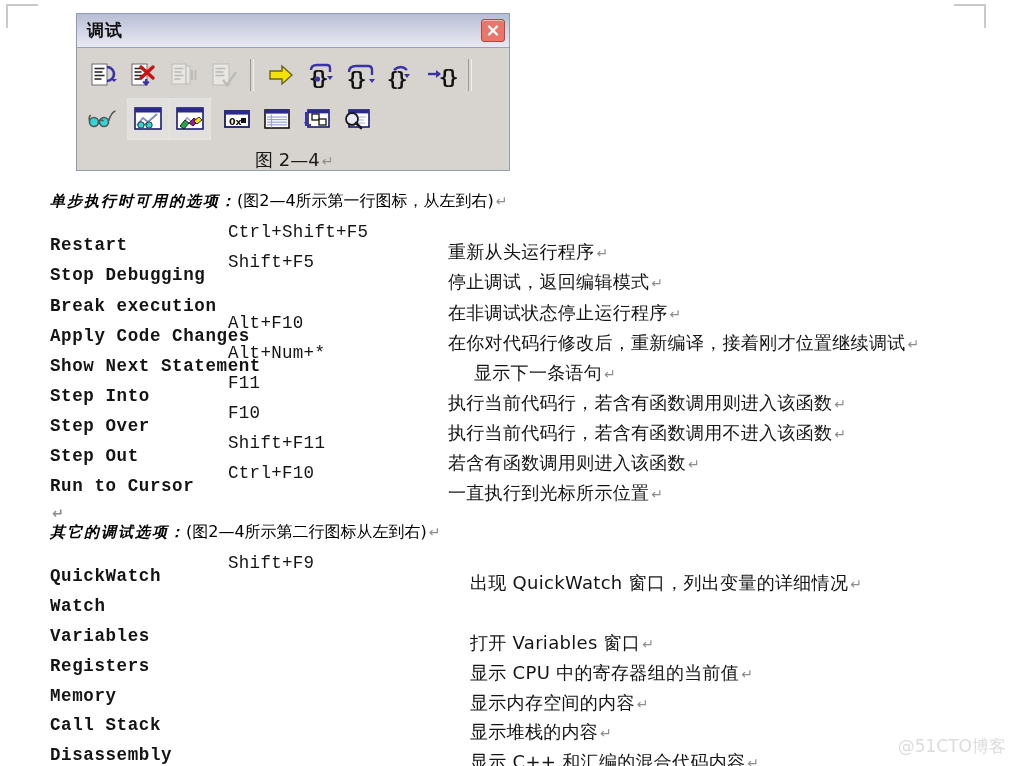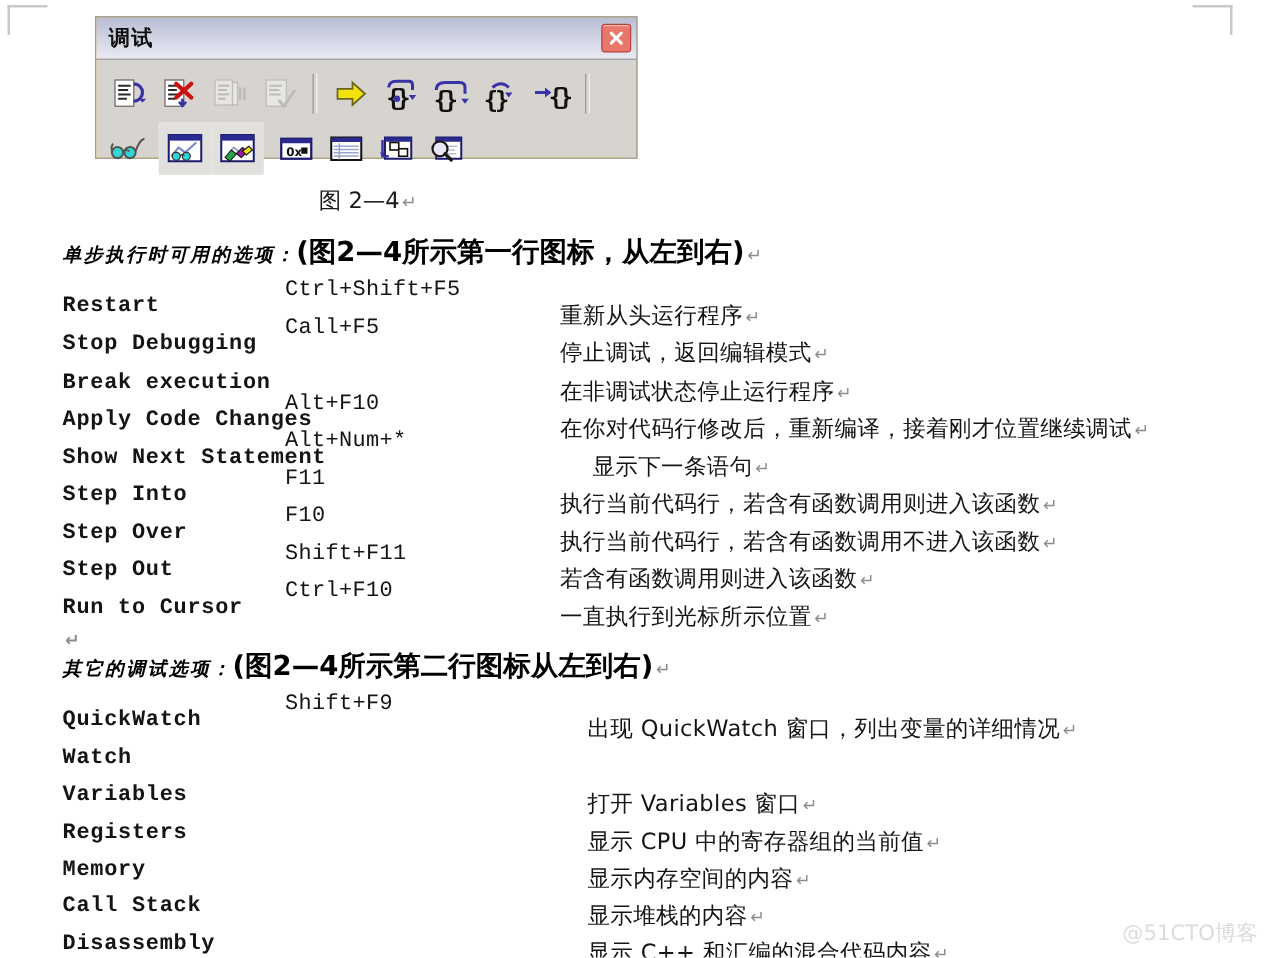--- a/index.html
+++ b/index.html
@@ -25,22 +25,22 @@
   }
   .crop-tl { left: 6px;  top: 4px;  border-right: none; border-bottom: none; }
   .crop-tr { right: 38px; top: 4px; border-left: none;  border-bottom: none; }
 
   
   .debug-window {
     position: absolute;
     left: 76px;
     top: 13px;
     width: 434px;
-    height: 114px;
-    background: #eab308;
+    height: 158px;
+    background: #c4b5fd;
     border: 1px solid #8f9bb3;
     box-sizing: border-box;
   }
   .debug-titlebar {
     height: 34px;
     background: linear-gradient(180deg, #b9bdd4 0%, #cfd2e3 45%, #e8e9f2 100%);
     border-bottom: 1px solid #9aa2bb;
     display: flex;
     align-items: center;
     padding: 0 4px 0 10px;
@@ -124,24 +124,24 @@
     white-space: nowrap;
     font-family: "DejaVu Sans", sans-serif;
   }
   .section-head .bold-cn {
     font-weight: bold;
     font-style: italic;
     letter-spacing: 2px;
     font-size: 15px;
   }
   .section-head .tail {
-    font-weight: bold;
+    font-weight: normal;
     font-style: normal;
     letter-spacing: 0;
-    font-size: 22px;
+    font-size: 16px;
   }
   #head-1 { top: 187px; }
   #head-2 { top: 518px; }
 
   .row {
     position: absolute;
     left: 50px;
     width: 974px;
     height: 30px;
     white-space: nowrap;
@@ -422,21 +422,21 @@
   </div>
 
   <div class="row" style="top:222px">
     <span class="col-cmd">Restart</span>
     <span class="col-key">Ctrl+Shift+F5</span>
     <span class="col-desc" style="left:398px"><span>重新从头运行程序</span><span class="pilcrow">↵</span></span>
   </div>
 
   <div class="row" style="top:252px">
     <span class="col-cmd">Stop Debugging</span>
-    <span class="col-key">Call+F5</span>
+    <span class="col-key">Shift+F5</span>
     <span class="col-desc" style="left:398px"><span>停止调试，返回编辑模式</span><span class="pilcrow">↵</span></span>
   </div>
 
   <div class="row" style="top:283px">
     <span class="col-cmd">Break execution</span>
     <span class="col-key"></span>
     <span class="col-desc" style="left:398px"><span>在非调试状态停止运行程序</span><span class="pilcrow">↵</span></span>
   </div>
 
   <div class="row" style="top:313px">

